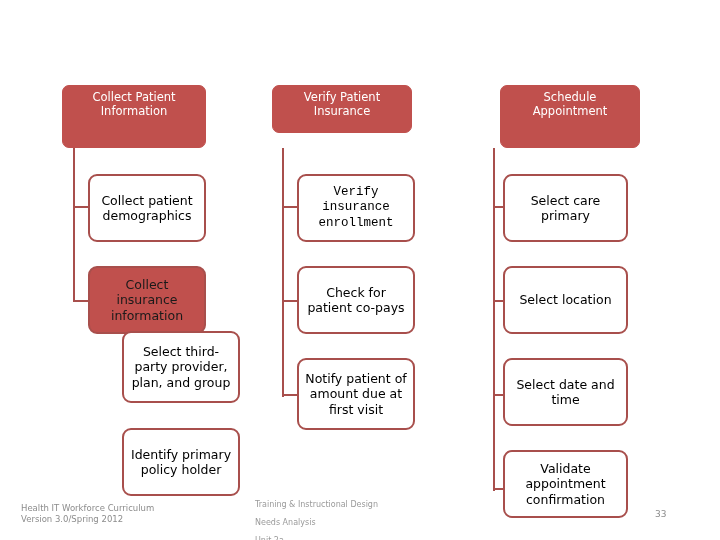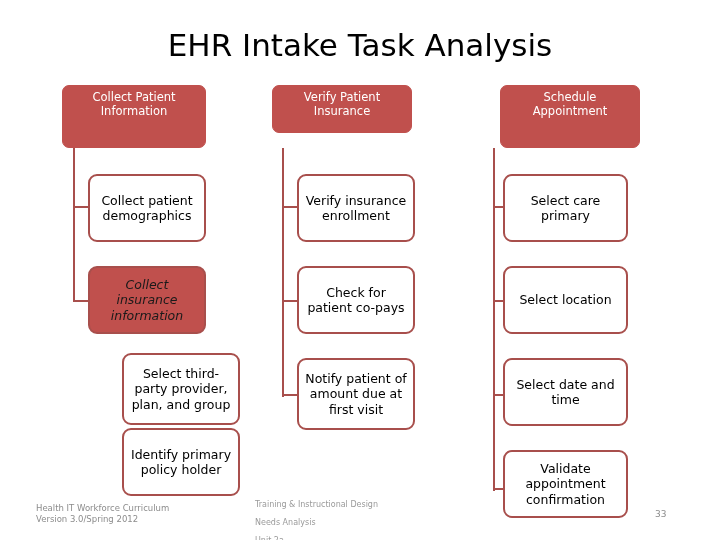--- a/index.html
+++ b/index.html
@@ -83,39 +83,38 @@
     justify-content: center;
     padding: 3px 5px;
   }
   .node .txt { display: block; width: 100%; }
 
   
   .node.filled {
     background: #C0504D;
     border-color: #A84F4C;
     color: #1a1a1a;
-    font-style: italic;
   }
 
   
   .spine {
     position: absolute;
     width: 2.4px;
     background: #A84F4C;
   }
   .stub {
     position: absolute;
     height: 2.4px;
     background: #A84F4C;
   }
 
   
   #footer-left {
     position: absolute;
-    left: 36px;
+    left: 21px;
     top: 503px;
     font-size: 8.5px;
     line-height: 11px;
     color: #8C8C8C;
     text-align: left;
     white-space: pre-line;
   }
   #footer-center {
     position: absolute;
     left: 255px;
@@ -136,21 +135,20 @@
     line-height: 11px;
     color: #8C8C8C;
     text-align: left;
   }
 </style>
 </head>
 <body>
 
 <div id="slide">
 
-  <div id="slide-title">EHR Intake Task Analysis</div>
 
   <div id="diagram">
 
     <div class="column">
 
       <div class="hdr-box" style="left:62px; top:85px; width:144px; height:63px;">
         <span class="txt">Collect Patient Information</span>
       </div>
 
       <div class="spine" style="left:73px; top:148px; height:154px;"></div>
@@ -158,41 +156,41 @@
       <div class="stub" style="left:73px; top:300px; width:22px;"></div>
 
       <div class="node" style="left:88px; top:174px; width:118px; height:68px;">
         <span class="txt">Collect patient demographics</span>
       </div>
 
       <div class="node filled" style="left:88px; top:266px; width:118px; height:68px;">
         <span class="txt">Collect insurance information</span>
       </div>
 
-      <div class="node" style="left:122px; top:353px; width:118px; height:72px;">
+      <div class="node" style="left:122px; top:331px; width:118px; height:72px;">
         <span class="txt">Select third-party provider, plan, and group</span>
       </div>
 
       <div class="node" style="left:122px; top:428px; width:118px; height:68px;justify-content:center;">
         <span class="txt">Identify primary policy holder</span>
       </div>
     </div>
 
     <div class="column">
 
       <div class="hdr-box" style="left:272px; top:85px; width:140px; height:48px;">
         <span class="txt">Verify Patient Insurance</span>
       </div>
 
       <div class="spine" style="left:282px; top:148px; height:249px;"></div>
       <div class="stub" style="left:282px; top:206px; width:22px;"></div>
       <div class="stub" style="left:282px; top:300px; width:22px;"></div>
       <div class="stub" style="left:282px; top:394px; width:22px;"></div>
 
-      <div class="node" style="left:297px; top:174px; width:118px; height:68px;">
+      <div class="node" style="left:297px; top:174px; width:118px; height:68px;font-family:Liberation Mono, monospace;">
         <span class="txt">Verify insurance enrollment</span>
       </div>
 
       <div class="node" style="left:297px; top:266px; width:118px; height:68px;">
         <span class="txt">Check for patient co-pays</span>
       </div>
 
       <div class="node" style="left:297px; top:358px; width:118px; height:72px;text-align:center;">
         <span class="txt">Notify patient of amount due at first visit</span>
       </div>

